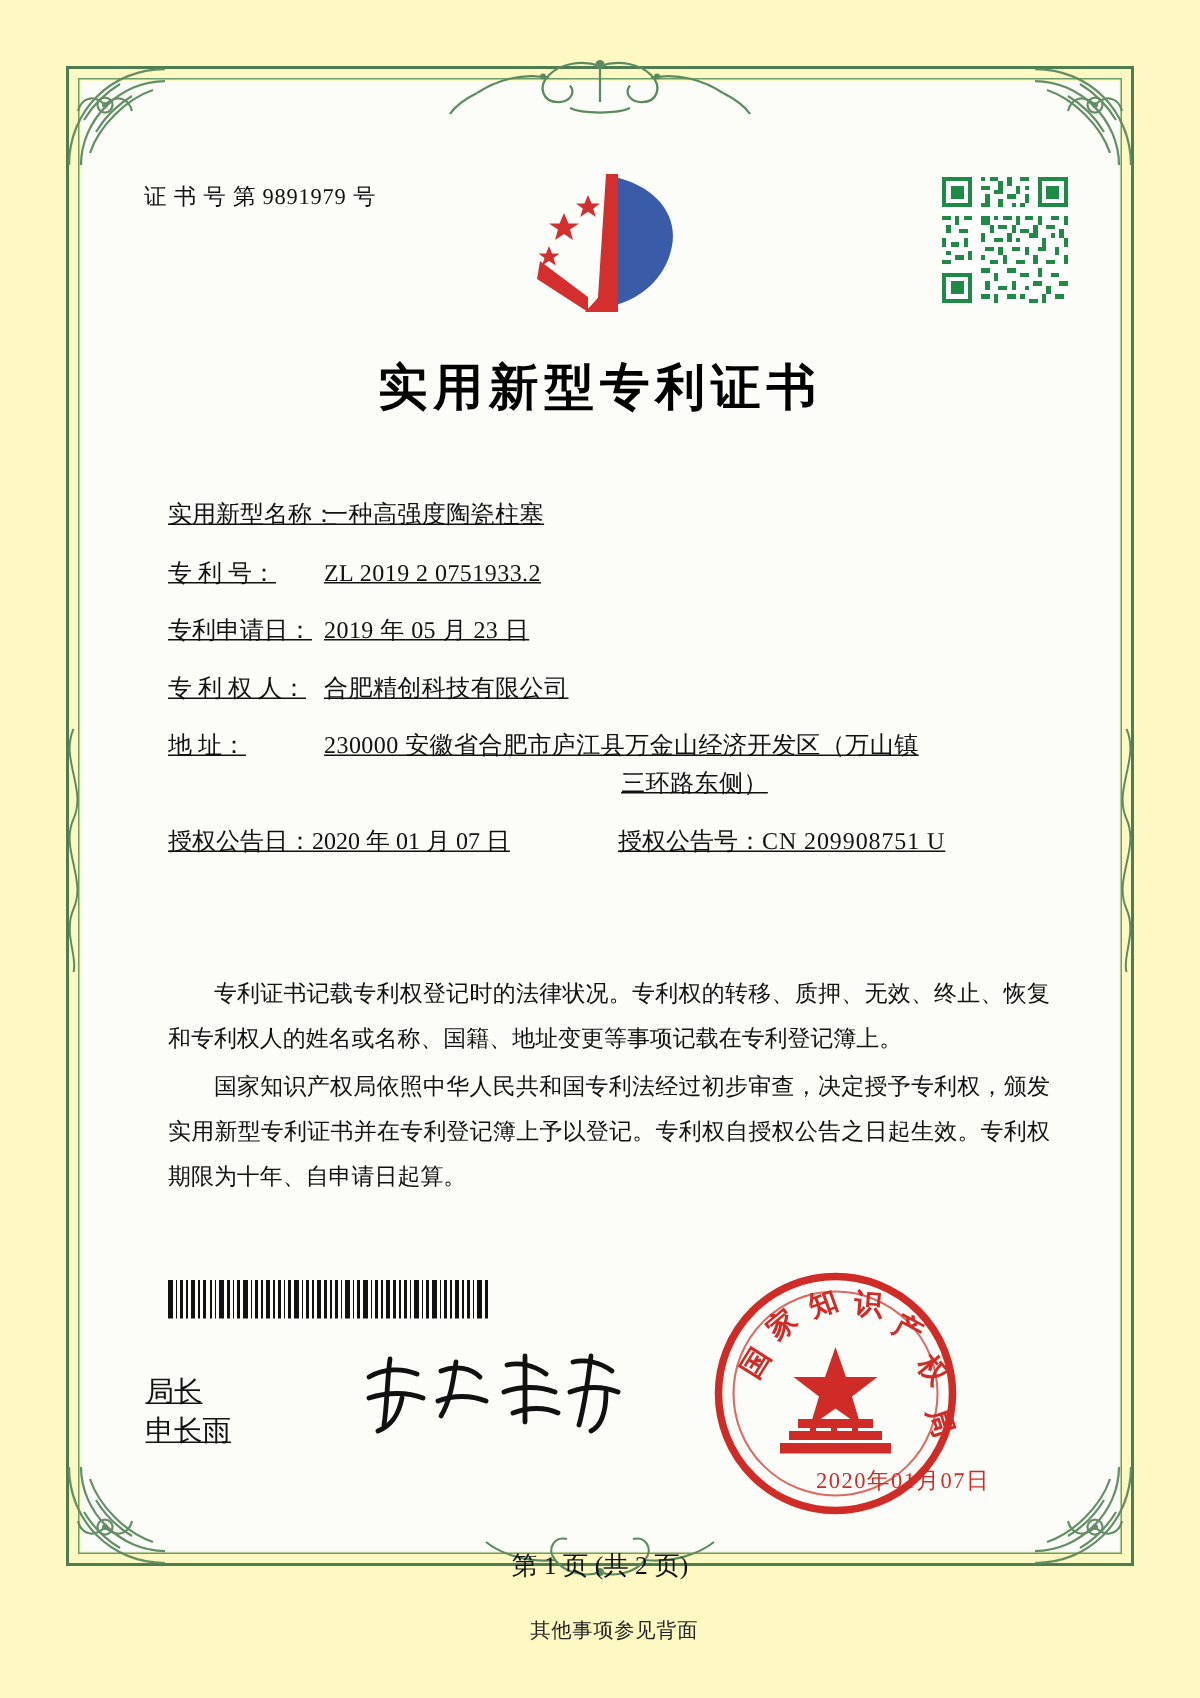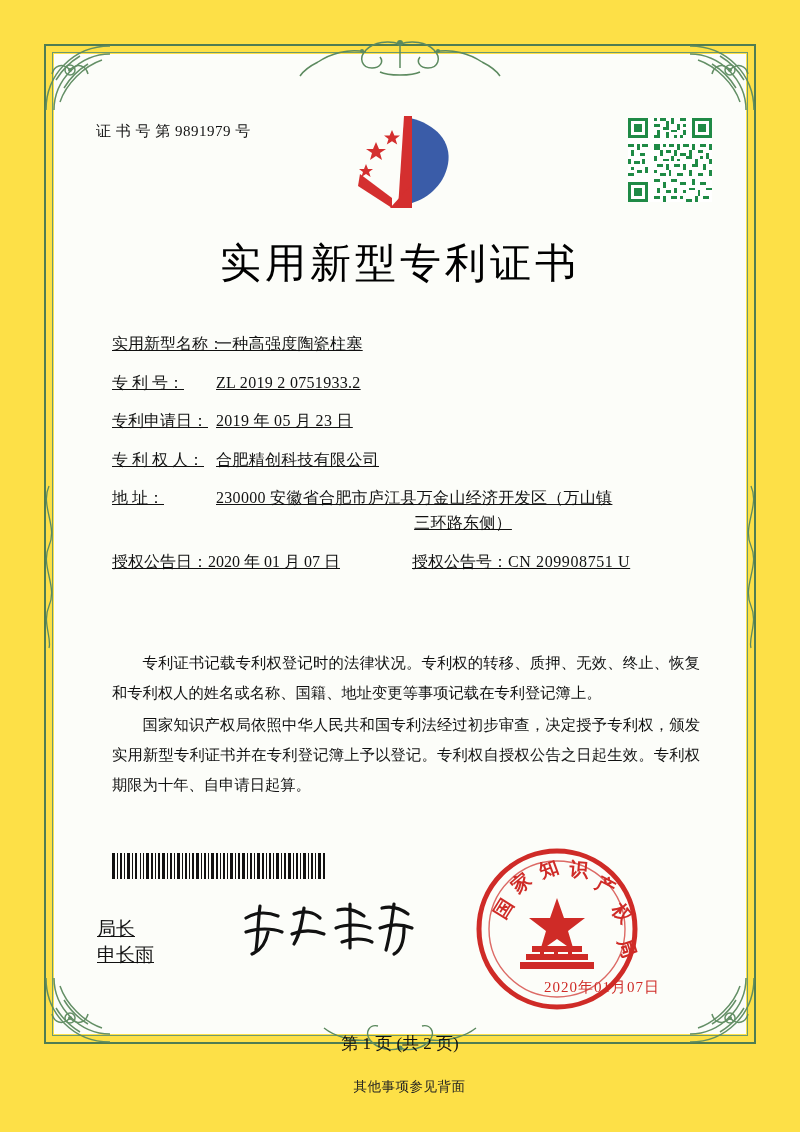--- a/index.html
+++ b/index.html
@@ -12,21 +12,21 @@
     height: 1132px;
     font-family: "Liberation Serif", "DejaVu Serif", serif;
     color: #1a1a1a;
     position: relative;
     overflow: hidden;
   }
 
   .page {
     position: absolute;
     inset: 0;
-    background: #fde047;
+    background: #fef9c3;
   }
 
   
   .border-outer {
     position: absolute;
     left: 44px;
     top: 44px;
     right: 44px;
     bottom: 88px;
     border: 2px solid #4f7d52;
@@ -119,22 +119,22 @@
     height: 84px;
   }
 
   
   .title {
     position: absolute;
     left: 0;
     right: 0;
     top: 236px;
     text-align: center;
-    font-size: 41px;
-    font-weight: normal;
+    font-size: 33px;
+    font-weight: bold;
     letter-spacing: 4px;
     color: #000;
     font-family: "Liberation Serif", "DejaVu Serif", serif;
   }
 
   
   .fields {
     position: absolute;
     left: 112px;
     top: 336px;

